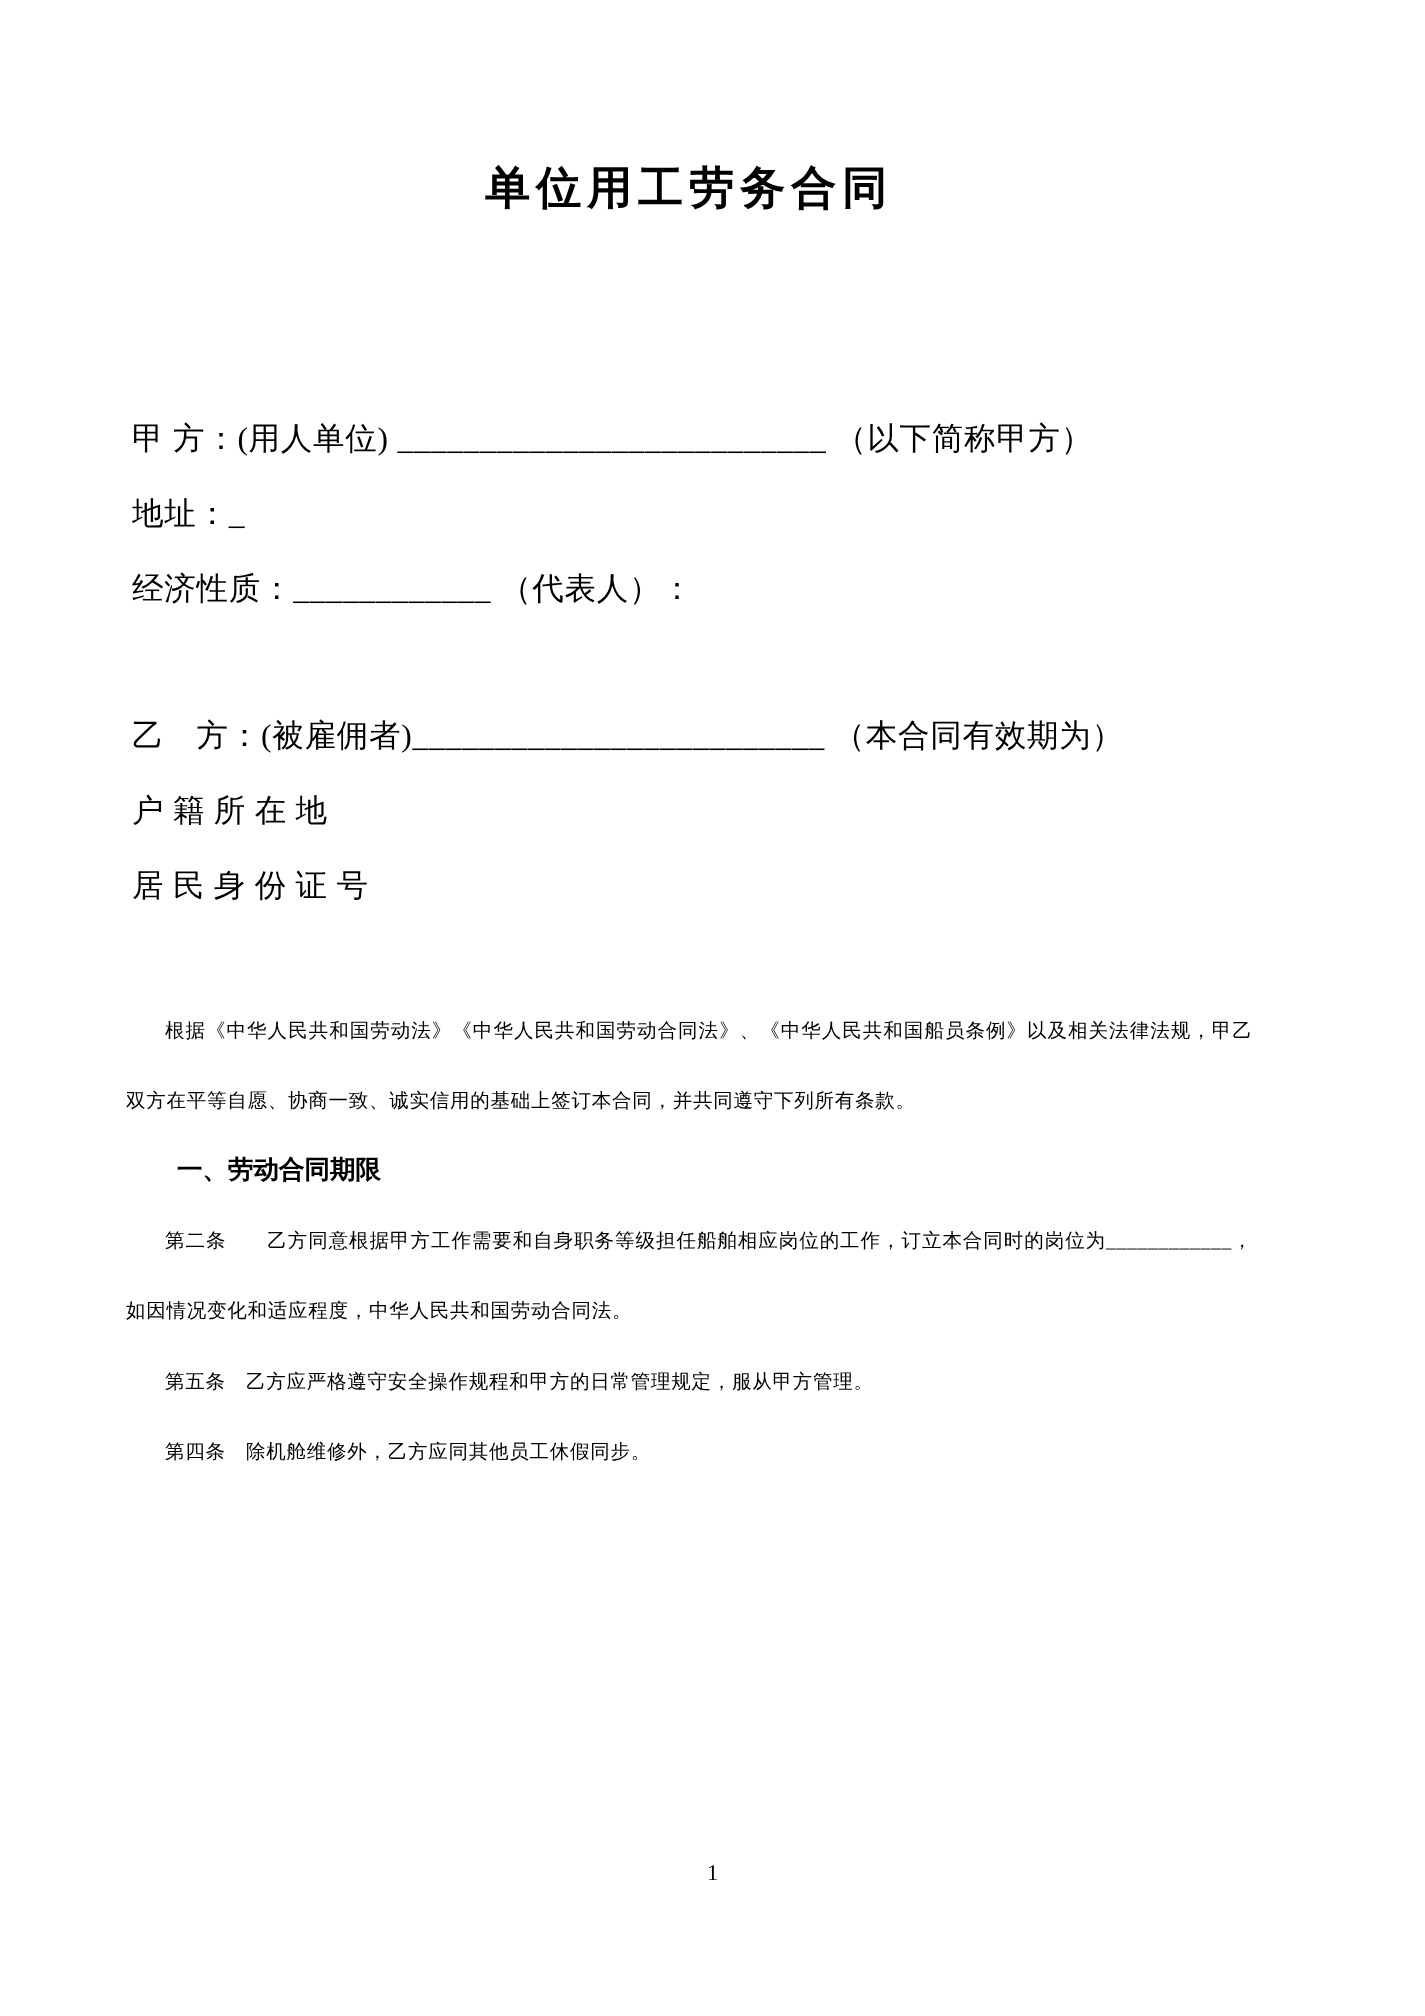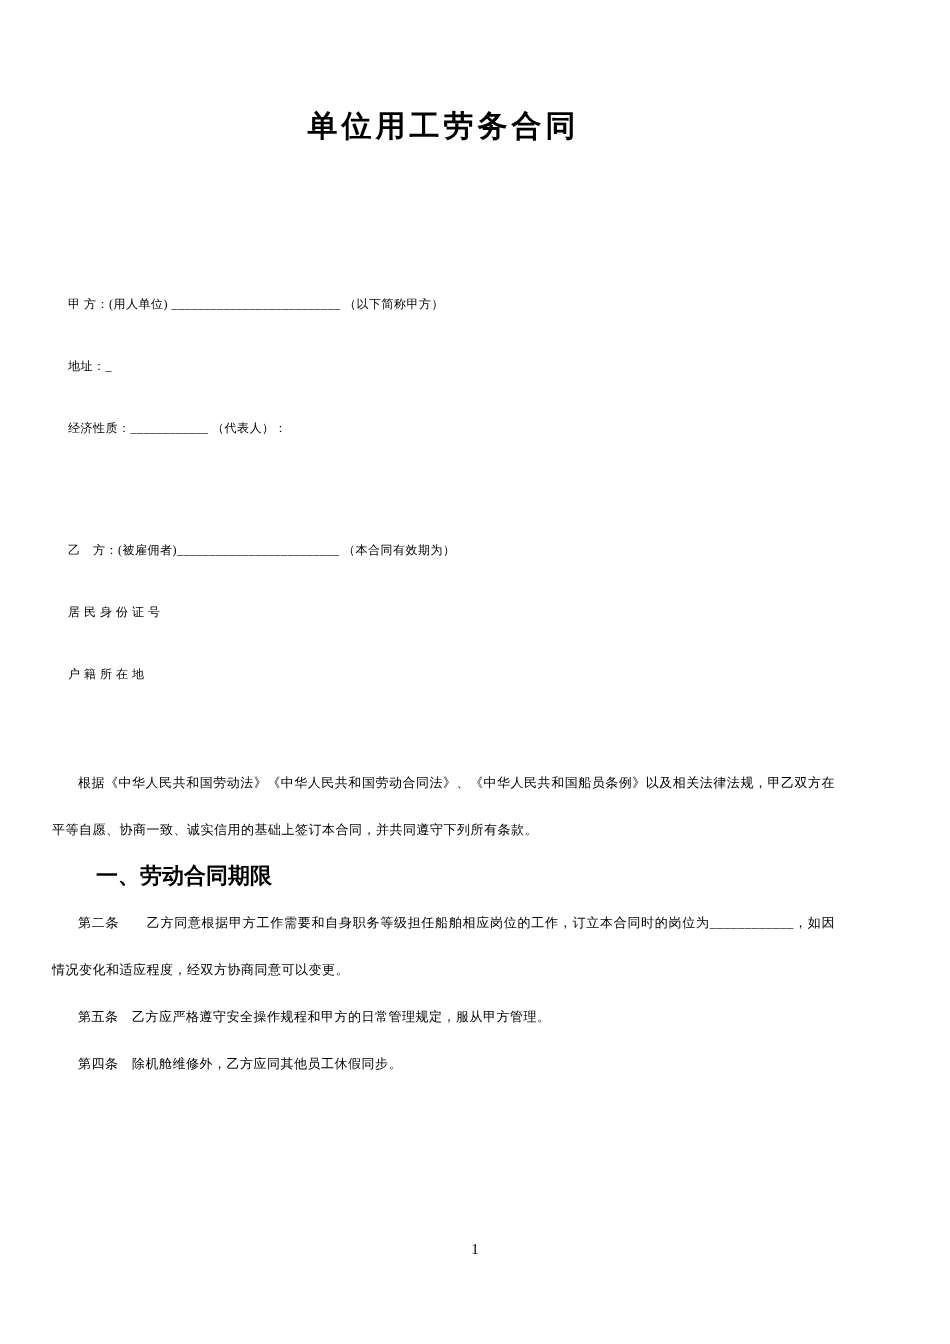--- a/index.html
+++ b/index.html
@@ -9,51 +9,51 @@
   }
   .page {
     position: relative;
     width: 950px;
     height: 1344px;
     margin: 0 auto;
     background: #ffffff;
     color: #000000;
     font-family: "Liberation Serif", "DejaVu Serif", serif;
     box-sizing: border-box;
-    padding: 105px 115px 0 52px;
+    padding: 105px 115px 0 84px;
     overflow: hidden;
   }
   .title {
     margin: 0;
     text-align: center;
     font-size: 30px;
     line-height: 42px;
     font-weight: bold;
     letter-spacing: 4px;
   }
   .title-gap { height: 118px; }
   .line {
-    margin: 16px;
-    font-size: 12px;
+    margin: 4px;
+    font-size: 21px;
     line-height: 46px;
     white-space: pre-wrap;
     letter-spacing: 0.5px;
   }
   .para {
     margin: 0;
     font-size: 13px;
     line-height: 47px;
     text-align: justify;
     text-indent: 2em;
     white-space: pre-wrap;
     letter-spacing: 0.5px;
   }
   .heading {
     margin: 0;
-    font-size: 22px;
+    font-size: 17px;
     line-height: 46px;
     font-weight: bold;
     text-indent: 2em;
     white-space: pre-wrap;
   }
   .gap-sm { height: 44px; }
   .gap-md { height: 46px; }
   .footer {
     position: absolute;
     left: 0;
@@ -76,34 +76,34 @@
   <div>
     <p class="line">甲 方：(用人单位) __________________________ （以下简称甲方）</p>
     <p class="line">地址：_</p>
     <p class="line">经济性质：____________ （代表人）：</p>
   </div>
 
   <div class="gap-sm"></div>
 
   <div>
     <p class="line">乙　方：(被雇佣者)_________________________ （本合同有效期为）</p>
+    <p class="line">户 籍 所 在 地</p>
     <p class="line">居 民 身 份 证 号</p>
-    <p class="line">户 籍 所 在 地</p>
   </div>
 
   <div class="gap-md"></div>
 
   <p class="para">根据《中华人民共和国劳动法》《中华人民共和国劳动合同法》、《中华人民共和国船员条例》以及相关法律法规，甲乙双方在平等自愿、协商一致、诚实信用的基础上签订本合同，并共同遵守下列所有条款。</p>
 
   <div>
     <p class="heading">一、劳动合同期限</p>
   </div>
 
   <div>
-    <p class="para">第二条　　乙方同意根据甲方工作需要和自身职务等级担任船舶相应岗位的工作，订立本合同时的岗位为____________，如因情况变化和适应程度，经双方协商同意可以变更。</p>
+    <p class="para">第二条　　乙方同意根据甲方工作需要和自身职务等级担任船舶相应岗位的工作，订立本合同时的岗位为____________，如因情况变化和适应程度，中华人民共和国劳动合同法。</p>
     <p class="para">第五条　乙方应严格遵守安全操作规程和甲方的日常管理规定，服从甲方管理。</p>
     <p class="para">第四条　除机舱维修外，乙方应同其他员工休假同步。</p>
   </div>
 
   <div class="footer">
     <span>1</span>
   </div>
 
 </div>
 

